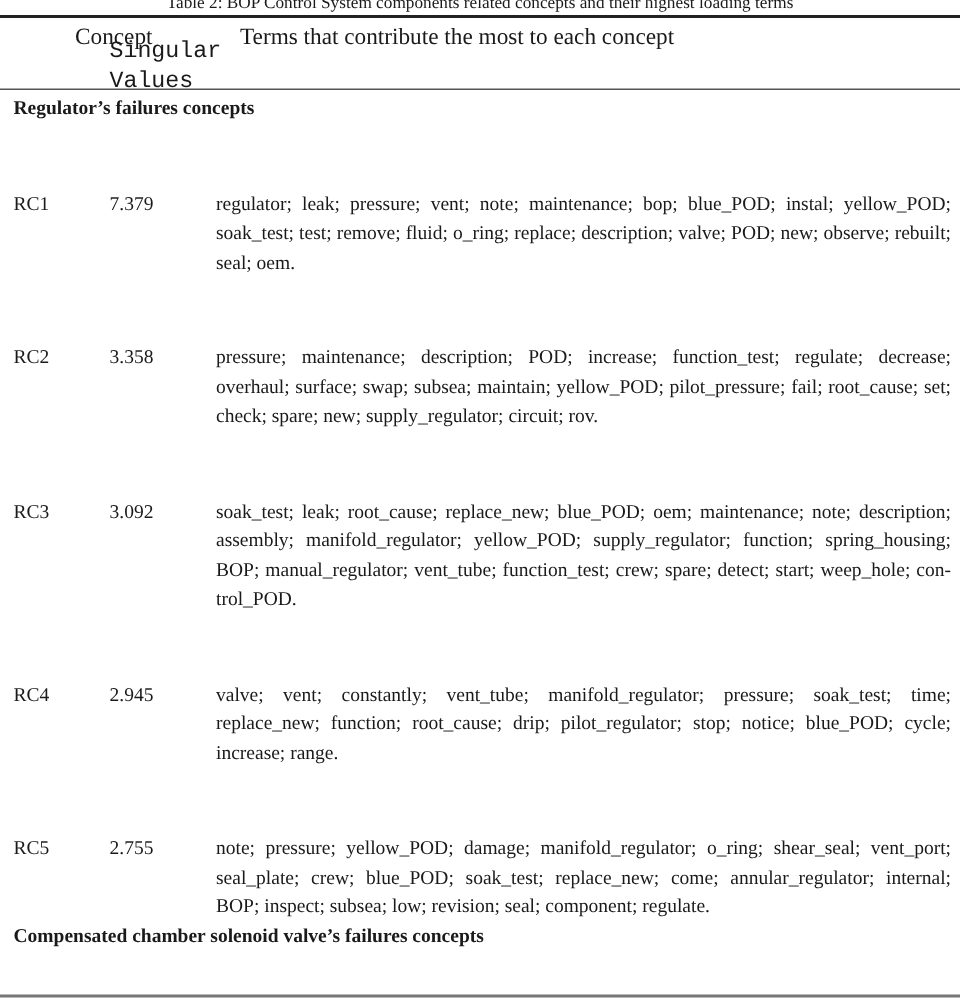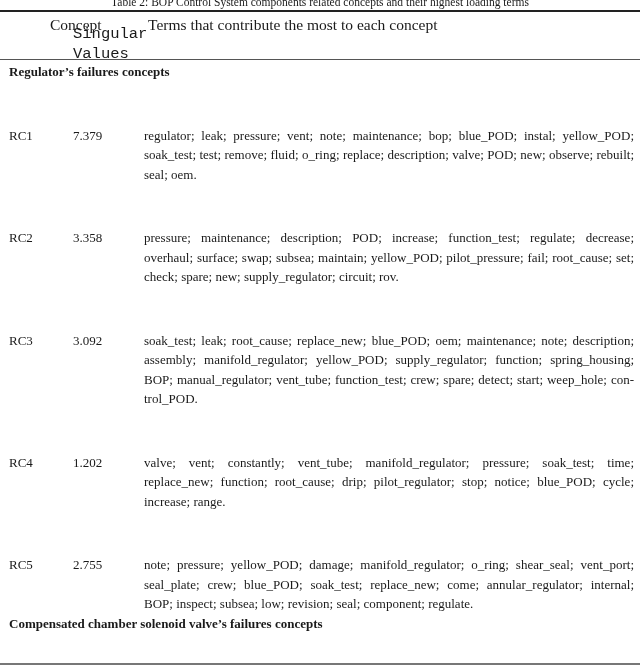--- a/index.html
+++ b/index.html
@@ -54,21 +54,21 @@
       position: absolute;
       top: 15px;
       left: 0;
       width: 640px;
       font-family: "Liberation Serif", "DejaVu Serif", serif;
       font-size: 15.5px;
       line-height: 19.5px;
     }
     .header .h-concept { position: absolute; left: 20px; top: 0; margin-left: 30px; }
     .header .h-sv { position: absolute; left: 73px; top: 10px; width: 70px; font-family: Liberation Mono, monospace; }
-    .header .h-terms { position: absolute; left: 148px; top: 0; white-space: nowrap; }
+    .header .h-terms { position: absolute; left: 160px; top: 0; white-space: nowrap; }
 
     .body {
       position: absolute;
       top: 62px;
       left: 0;
       width: 640px;
       font-family: "Liberation Serif", "DejaVu Serif", serif;
       font-size: 13px;
       line-height: 19.5px;
     }
@@ -127,21 +127,21 @@
     <div class="sv">3.358</div>
     <div class="terms">pressure; maintenance; description; POD; increase; function_test; regu­late; decrease; overhaul; surface; swap; subsea; maintain; yellow_POD; pilot_pressure; fail; root_cause; set; check; spare; new; supply_regulator; circuit; rov.</div>
   </div>
   <div class="row">
     <div class="concept">RC3</div>
     <div class="sv">3.092</div>
     <div class="terms">soak_test; leak; root_cause; replace_new; blue_POD; oem; mainte­nance; note; description; assembly; manifold_regulator; yellow_POD; supply_regulator; function; spring_housing; BOP; manual_regulator; vent_tube; function_test; crew; spare; detect; start; weep_hole; con­trol_POD.</div>
   </div>
   <div class="row">
     <div class="concept">RC4</div>
-    <div class="sv">1.202</div>
+    <div class="sv">2.945</div>
     <div class="terms">valve; vent; constantly; vent_tube; manifold_regulator; pressure; soak_test; time; replace_new; function; root_cause; drip; pilot_regulator; stop; notice; blue_POD; cycle; increase; range.</div>
   </div>
   <div class="row">
     <div class="concept">RC5</div>
     <div class="sv">2.755</div>
     <div class="terms">note; pressure; yellow_POD; damage; manifold_regulator; o_ring; shear_seal; vent_port; seal_plate; crew; blue_POD; soak_test; re­place_new; come; annular_regulator; internal; BOP; inspect; subsea; low; revision; seal; component; regulate.</div>
   </div>
 
   <div class="section-title">Compensated chamber solenoid valve’s failures concepts</div>
 

